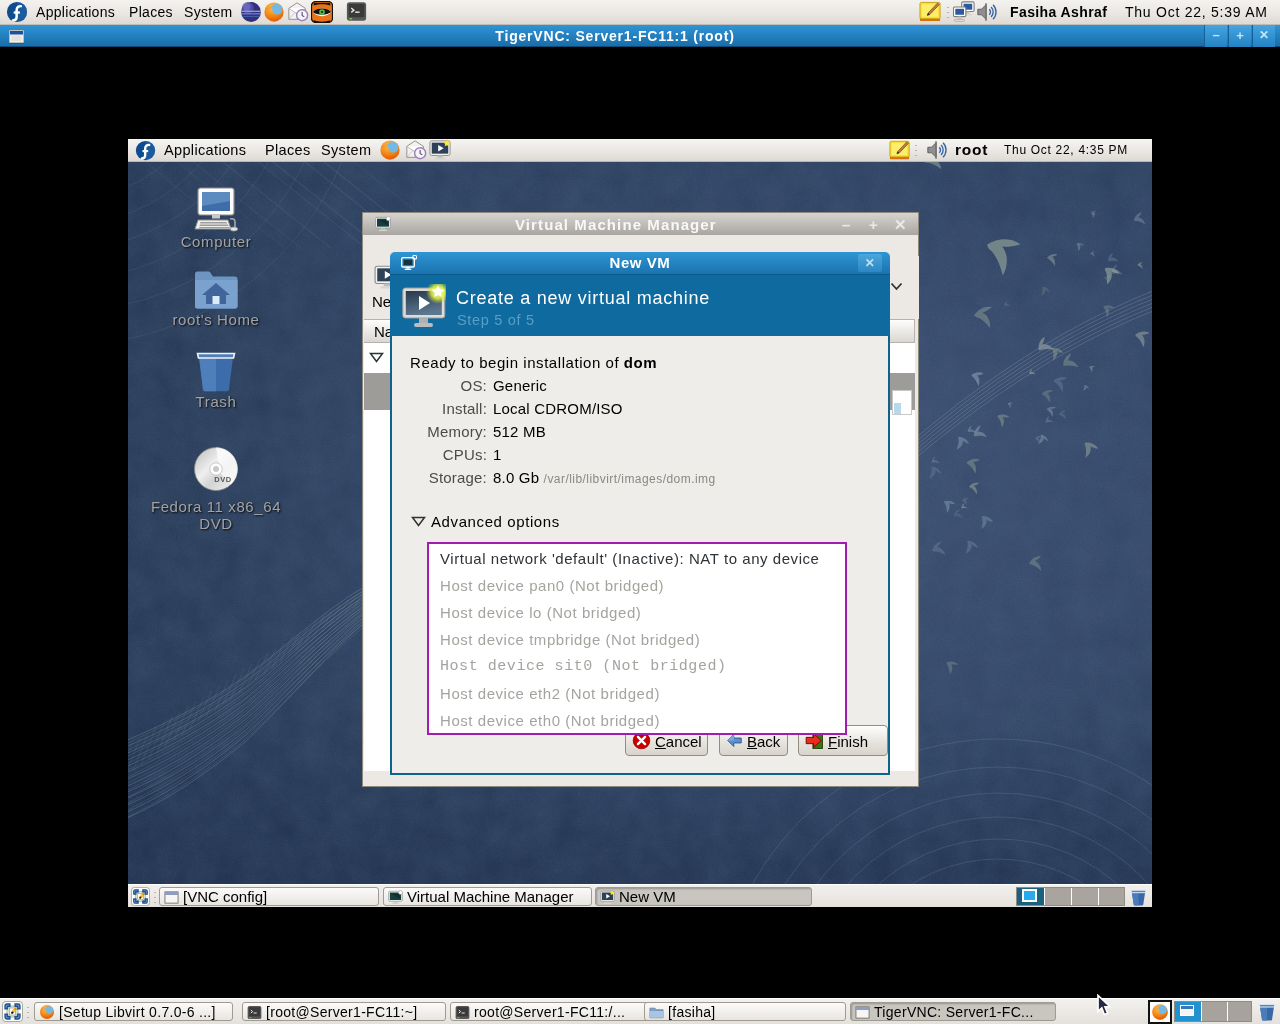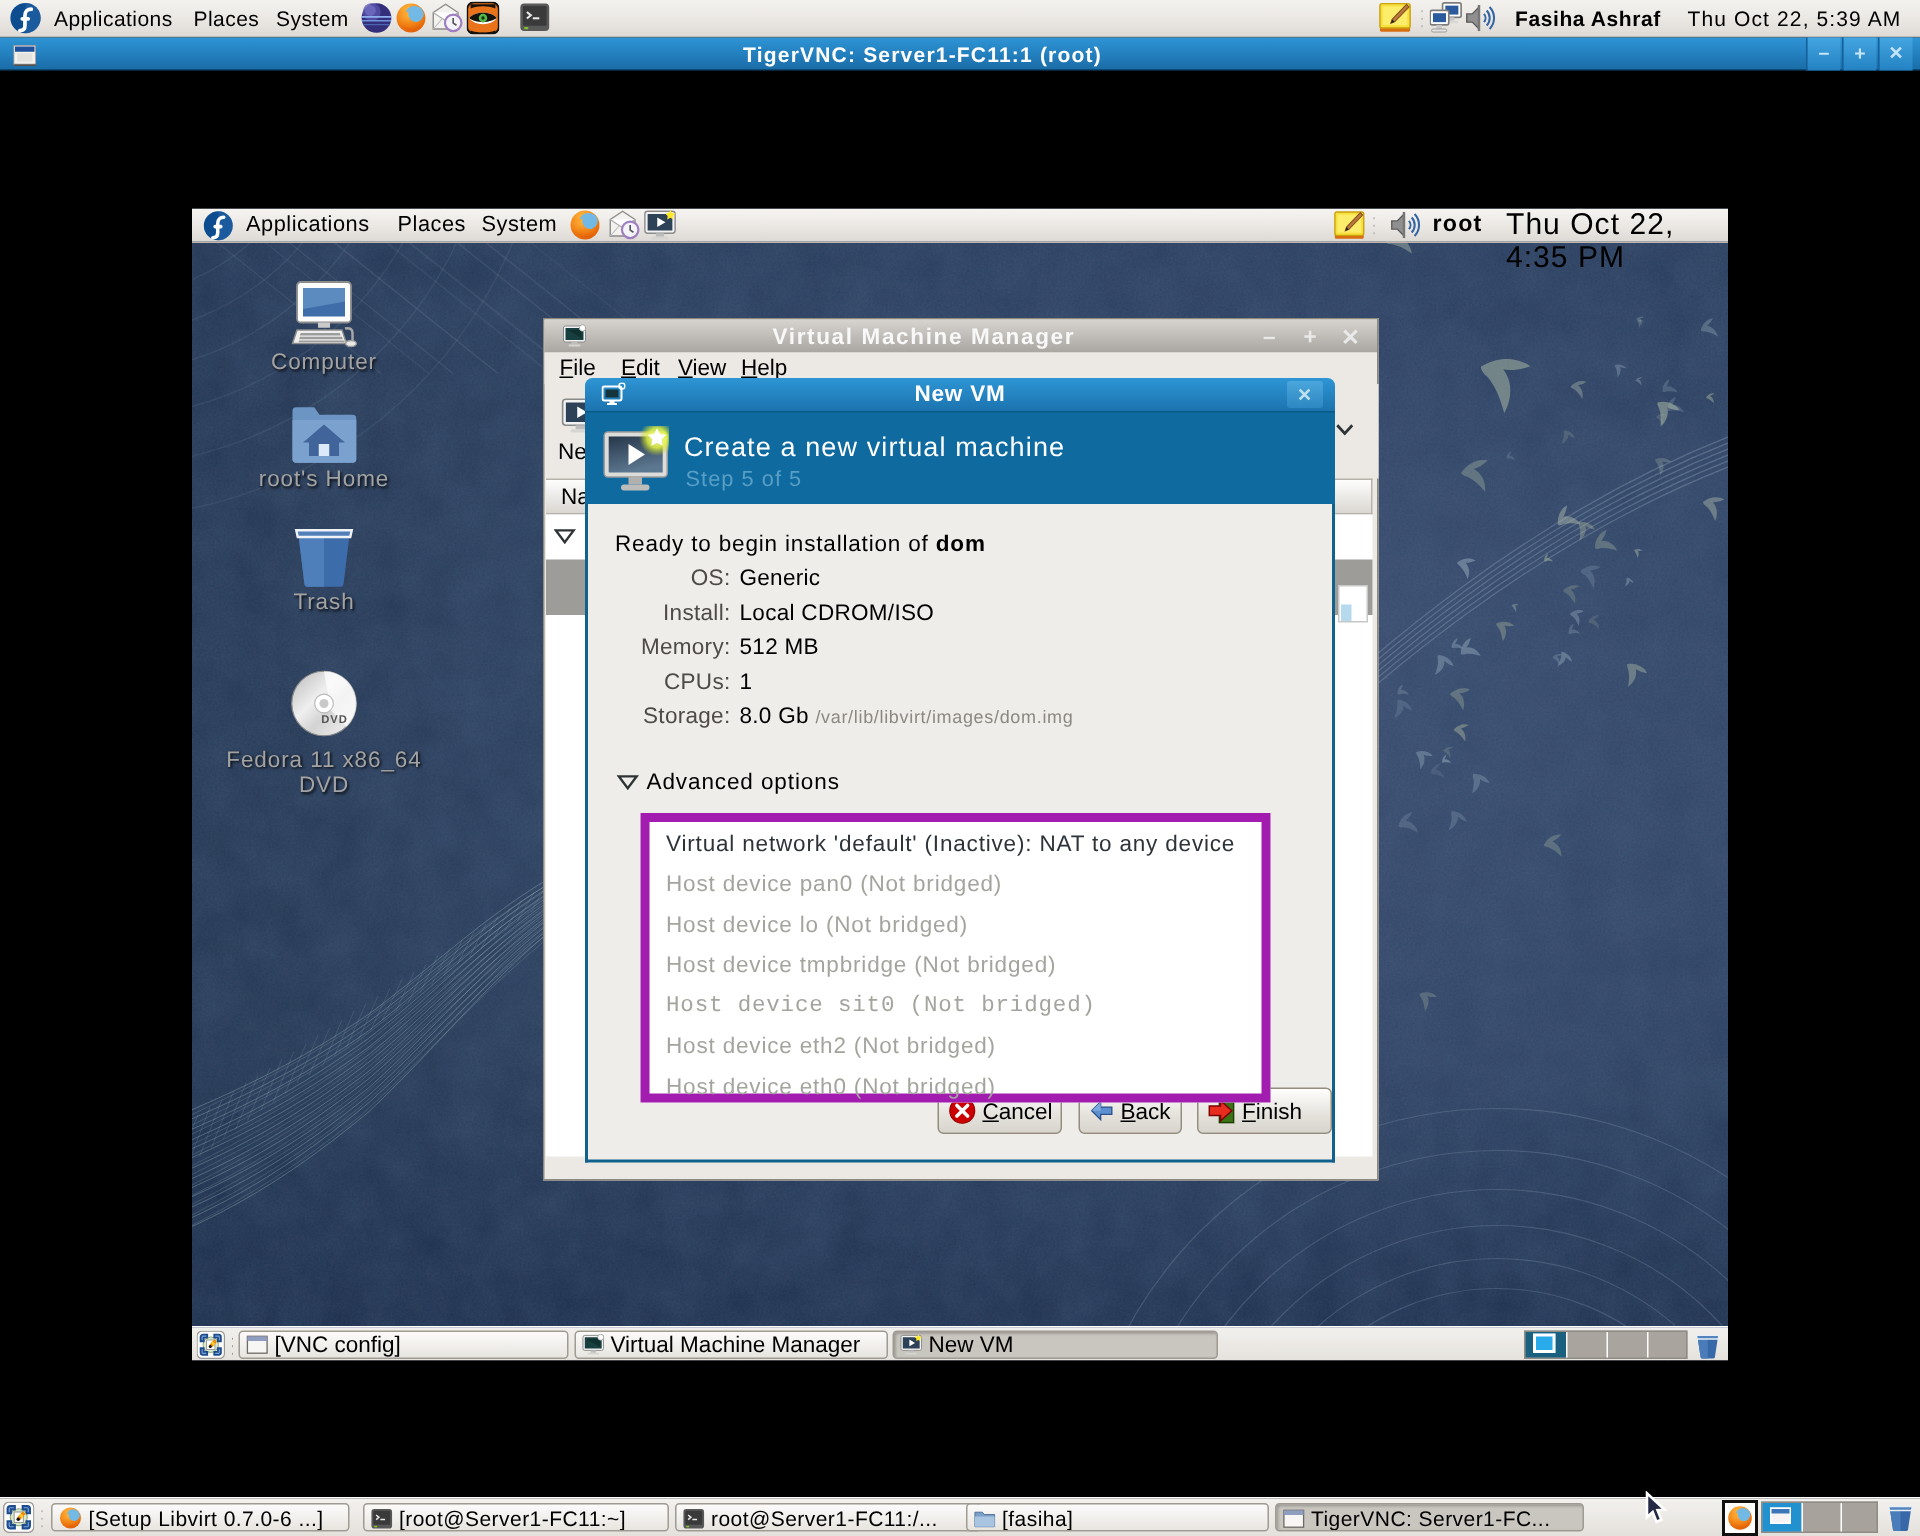--- a/index.html
+++ b/index.html
@@ -49,21 +49,21 @@
   color:#fff;font-weight:bold;font-size:15px;letter-spacing:0.55px;text-align:center;line-height:22px;}
 #nvmhead{position:absolute;left:0;top:22px;width:100%;height:62px;background:#0e6a9f;
   border-top:1px solid #0a5a88;}
 #nvmbody{position:absolute;left:0;top:84px;width:100%;height:439px;background:#efedea;
   border-left:2px solid #11618d;border-right:2px solid #11618d;border-bottom:2px solid #11618d;
   font-size:13px;color:#000;}
 .frow{position:absolute;height:17px;line-height:17px;white-space:nowrap;font-size:15px;letter-spacing:0.2px;}
 .flbl{position:absolute;text-align:right;color:#4e4b47;}
 
 #netlist{position:absolute;left:35px;top:206px;width:420px;height:193px;background:#fff;
-  border:6px solid #a21caf;z-index:4;}
+  border:2px solid #a21caf;z-index:4;}
 #netlist div{position:absolute;left:11px;font-size:15px;letter-spacing:0.55px;white-space:nowrap;}
 
 .dbtn{position:absolute;height:31px;border:1px solid #948c7c;border-radius:4px;
   background:linear-gradient(#fefefd,#e5e2dc 60%,#d8d4cd);font-size:15px;color:#000;z-index:3;}
 .dbtn .dtx{position:absolute;top:7px;}
 #otask .tbtn{font-size:14px;letter-spacing:0.3px;}
 
 svg{display:block;}
 .u{text-decoration:underline;}
 </style>
@@ -467,21 +467,21 @@
         <use href="#i-vmplay"></use>
       </svg>
     <svg class="abs" style="left:761px;top:0px;" width="22" height="22">
         <use href="#i-note"></use>
       </svg>
     <div class="abs" style="left:787px;top:4px;width:2px;height:14px;background:radial-gradient(circle 1px, #999 49%, transparent 52%) 0 0/2px 5px repeat-y;"></div>
     <svg class="abs" style="left:798px;top:0px;" width="22" height="22">
         <use href="#i-speaker"></use>
       </svg>
     <span class="menu" style="left:827px;font-weight:bold;font-size:15.5px;letter-spacing:0.8px;">root</span>
-    <span class="menu" style="left:876px;font-size:20px;letter-spacing:0.7px;">Thu Oct 22,  4:35 PM</span>
+    <span class="menu" style="left:876px;font-size:12px;letter-spacing:0.7px;">Thu Oct 22,  4:35 PM</span>
   </div>
 
   <div class="dicon" style="left:28px;top:46px;width:120px;">
     <svg class="abs" style="left:36px;top:1px;" width="48" height="48" viewBox="0 0 48 48">
       <rect x="6" y="2" width="36" height="27" rx="2.5" fill="#fcfcfc" stroke="#8c8c8c" stroke-width="1.2"></rect>
       <rect x="10" y="6" width="28" height="19" fill="#3f6daa"></rect>
       <path d="M10 6 h28 v9 l-28 5 z" fill="#6290c4" opacity="0.85"></path>
       <rect x="20" y="29" width="8" height="3.5" fill="#c9c9c9"></rect>
       <path d="M6 34 h30 l3 9 h-36 z" fill="#efefed" stroke="#8c8c8c" stroke-width="1"></path>
       <path d="M8.5 36 h26 l.6 1.6 h-27.2 z M8 38.5 h28 l.6 1.6 h-29.2 z M7.4 41 h30 l.4 1.2 h-30.8 z" fill="#9c9c9c"></path>
@@ -528,26 +528,20 @@
 
   <div id="vmm">
     <div id="vmmtitle">
       <svg class="abs" style="left:12px;top:3px;" width="16" height="16">
           <use href="#i-vmmon"></use>
         </svg>
       <span class="abs" style="top:3px;left:152px;">Virtual Machine Manager</span>
       <span class="abs" style="left:479px;top:3px;color:#e9e9e9;">–</span>
       <span class="abs" style="left:506px;top:3px;color:#e9e9e9;">+</span>
       <span class="abs" style="left:531px;top:3px;color:#e9e9e9;">✕</span>
-    </div>
-    <div id="vmmmenu">
-      <span style="left:10px;"><span class="u">F</span>ile</span>
-      <span style="left:51px;"><span class="u">E</span>dit</span>
-      <span style="left:89px;"><span class="u">V</span>iew</span>
-      <span style="left:131px;"><span class="u">H</span>elp</span>
     </div>
 
     <div class="abs" style="left:1px;top:43px;width:555px;height:63px;background:#ece9e5;">
       <svg class="abs" style="left:10px;top:8px;" width="26" height="26">
           <use href="#i-vmplay"></use>
         </svg>
       <span class="abs" style="left:8px;top:37px;font-size:15px;">New</span>
       <svg class="abs" style="left:526px;top:26px;" width="13" height="9" viewBox="0 0 13 9">
           <path d="M1.5 1.5 L6.5 7 L11.5 1.5" stroke="#2e3436" stroke-width="1.8" fill="none"></path>
         </svg>

